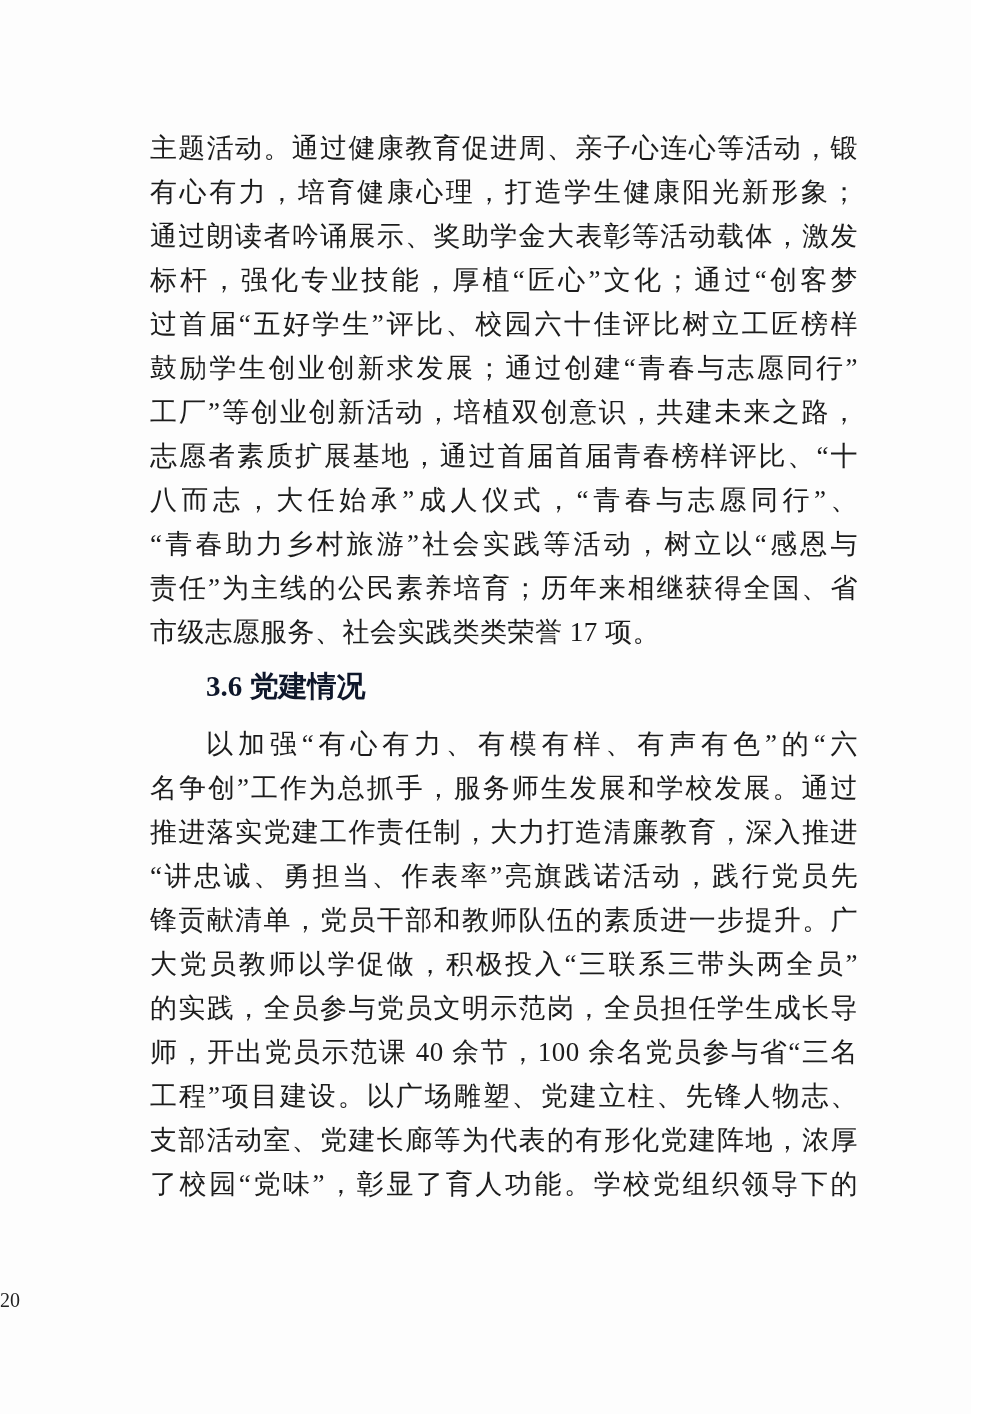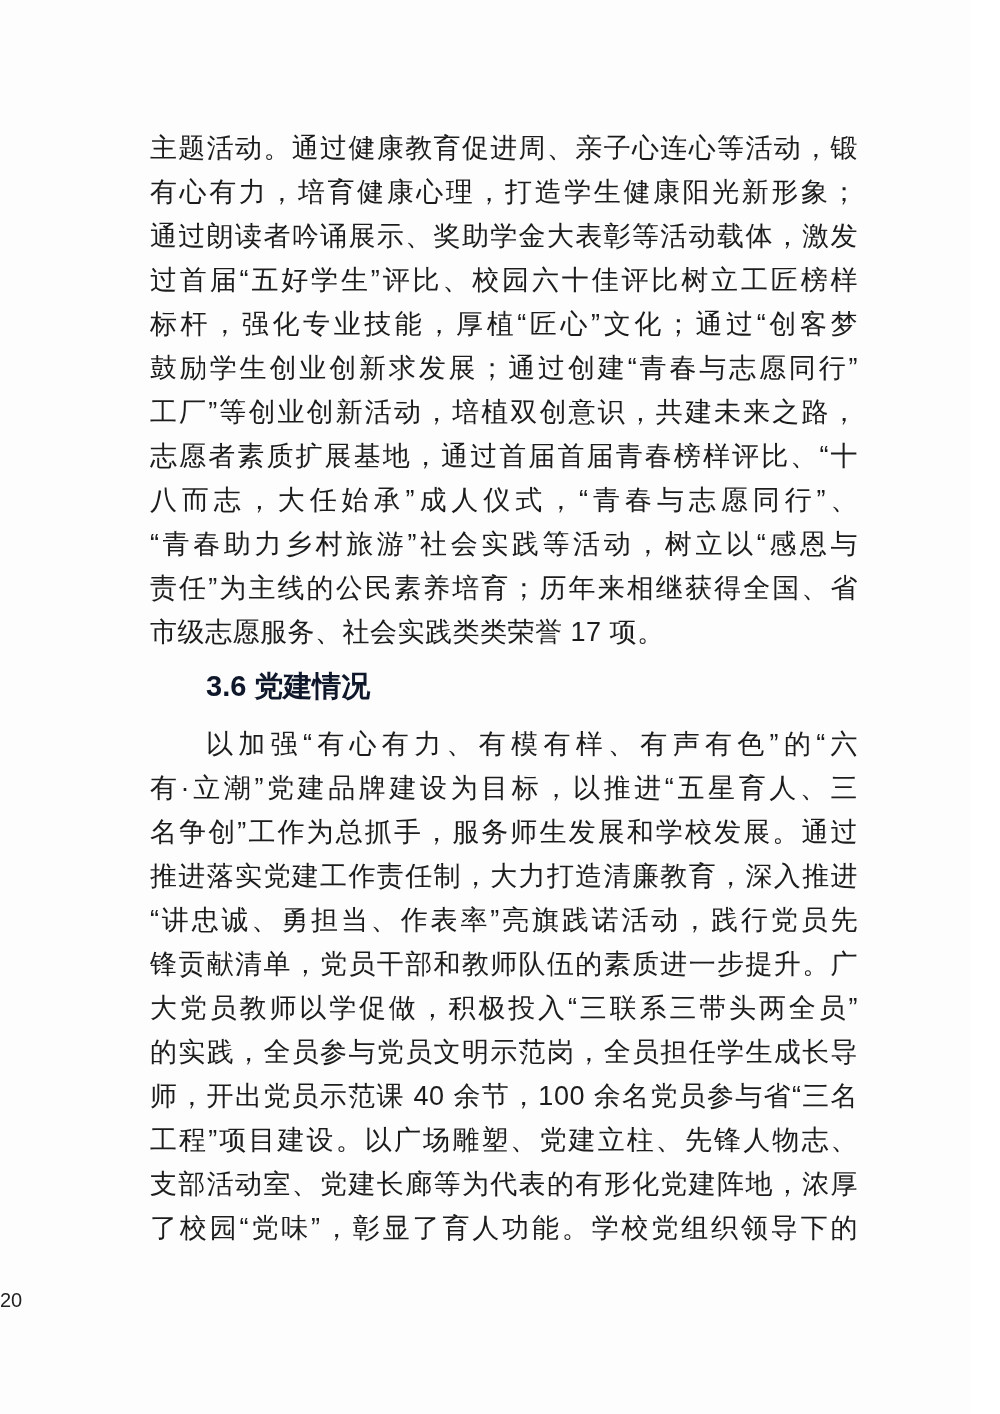--- a/index.html
+++ b/index.html
@@ -5,21 +5,21 @@
   html, body {
     margin: 0;
     padding: 0;
     background: #ffffff;
   }
   .page {
     position: relative;
     width: 971px;
     height: 1414px;
     background: #fdfdfd;
-    font-family: Liberation Sans, sans-serif;
+    font-family: Liberation Serif, serif;
     color: #1c1c1c;
     overflow: hidden;
   }
   .doc-body {
     position: absolute;
     left: 150px;
     top: 126px;
     width: 708px;
   }
   .paragraph {
@@ -66,36 +66,35 @@
 </head>
 <body>
 
 <div class="page">
   <div class="doc-body">
 
     <div class="paragraph">
         <div class="line">主题活动。通过健康教育促进周、亲子心连心等活动，锻</div>
         <div class="line">有心有力，培育健康心理，打造学生健康阳光新形象；</div>
         <div class="line">通过朗读者吟诵展示、奖助学金大表彰等活动载体，激发</div>
+        <div class="line">标杆，强化专业技能，厚植“匠心”文化；通过“创客梦</div>
         <div class="line">过首届“五好学生”评比、校园六十佳评比树立工匠榜样</div>
-        <div class="line">标杆，强化专业技能，厚植“匠心”文化；通过“创客梦</div>
         <div class="line">鼓励学生创业创新求发展；通过创建“青春与志愿同行”</div>
         <div class="line">工厂”等创业创新活动，培植双创意识，共建未来之路，</div>
         <div class="line">志愿者素质扩展基地，通过首届首届青春榜样评比、“十</div>
         <div class="line">八而志，大任始承”成人仪式，“青春与志愿同行”、</div>
         <div class="line">“青春助力乡村旅游”社会实践等活动，树立以“感恩与</div>
         <div class="line">责任”为主线的公民素养培育；历年来相继获得全国、省</div>
         <div class="line short">市级志愿服务、社会实践类类荣誉 17 项。</div>
       </div>
 
     <div class="section-heading">3.6 党建情况</div>
 
     <div class="paragraph">
         <div class="line indent">以加强“有心有力、有模有样、有声有色”的“六</div>
-        <div class="line">有·立潮”党建品牌建设为目标，以推进“五星育人、三</div>
         <div class="line">名争创”工作为总抓手，服务师生发展和学校发展。通过</div>
         <div class="line">推进落实党建工作责任制，大力打造清廉教育，深入推进</div>
         <div class="line">“讲忠诚、勇担当、作表率”亮旗践诺活动，践行党员先</div>
         <div class="line">锋贡献清单，党员干部和教师队伍的素质进一步提升。广</div>
         <div class="line">大党员教师以学促做，积极投入“三联系三带头两全员”</div>
         <div class="line">的实践，全员参与党员文明示范岗，全员担任学生成长导</div>
         <div class="line">师，开出党员示范课 40 余节，100 余名党员参与省“三名</div>
         <div class="line">工程”项目建设。以广场雕塑、党建立柱、先锋人物志、</div>
         <div class="line">支部活动室、党建长廊等为代表的有形化党建阵地，浓厚</div>
         <div class="line">了校园“党味”，彰显了育人功能。学校党组织领导下的</div>

